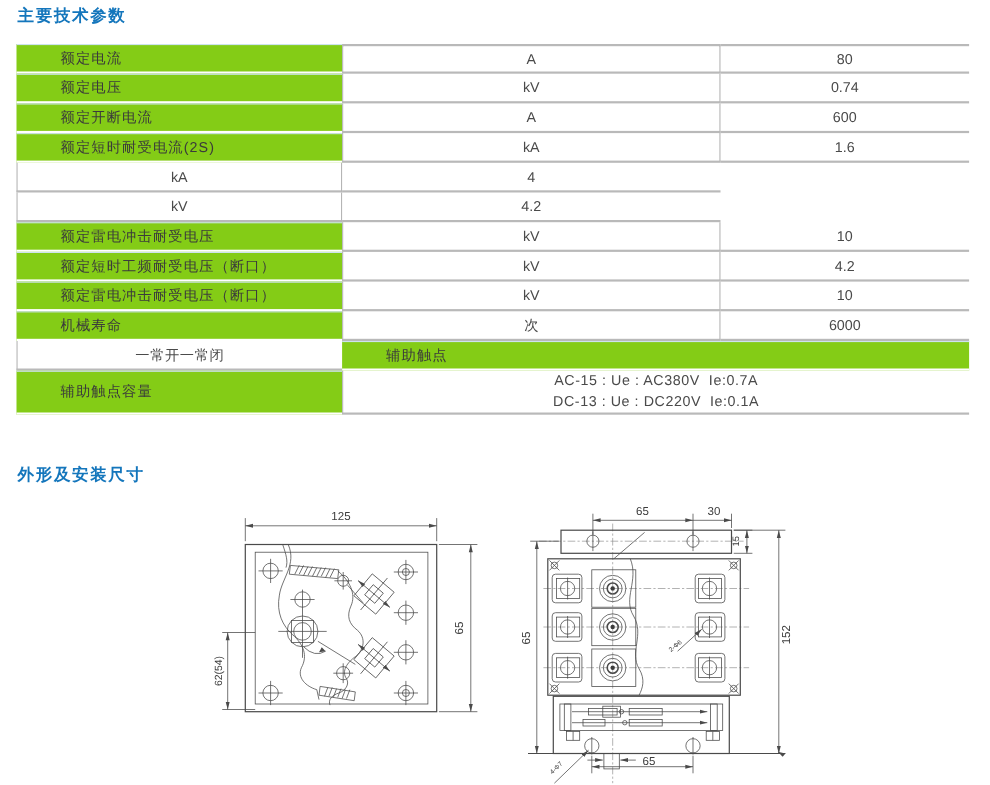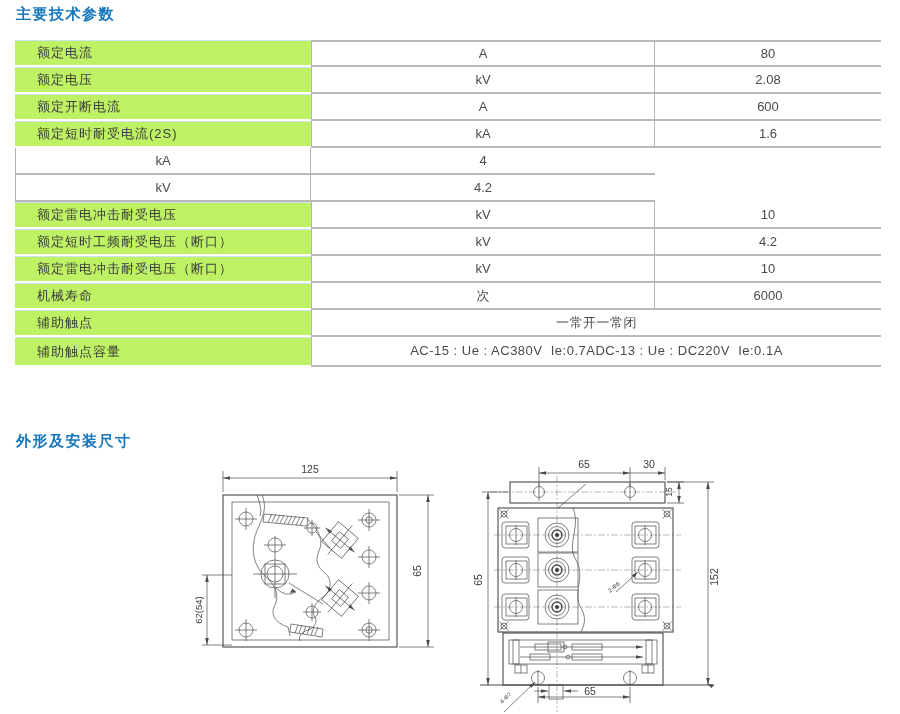--- a/index.html
+++ b/index.html
@@ -2,36 +2,36 @@
 <html><head>
 <meta charset="utf-8">
 <style>
   html,body{margin:0;padding:0;background:#fff;}
   body{width:900px;height:714px;position:relative;overflow:hidden;
        font-family:"Liberation Sans","DejaVu Sans",sans-serif;}
 
   .section-title{position:absolute;left:16px;font-size:15px;font-weight:bold;
        color:#1476bc;letter-spacing:1.5px;text-align:center;}
   #title-params{top:5px;}
-  #title-dims{top:432px;}
+  #title-dims{top:422px;}
 
   
   .ptable{position:absolute;left:15px;top:40px;width:866px;}
   .prow{display:grid;grid-template-columns:296px 344px 226px;height:27px;}
   .prow.rmerged{grid-template-columns:296px 570px;}
   .prow.tall{height:30px;}
   .c{box-sizing:border-box;display:flex;align-items:center;font-size:13px;color:#3b3b3b;}
-  .lab{background:#bef264;padding-left:22px;border-bottom:2px solid #fff;
+  .lab{background:#84cc16;padding-left:40px;border-bottom:2px solid #fff;
        border-top:1px solid #cde3ee;letter-spacing:1px;}
   .unit{justify-content:center;border-left:1px solid #b5b5b5;border-right:1px solid #b5b5b5;
        border-bottom:2px solid #b9b9b9;color:#4a4a4a;}
   .val{justify-content:center;border-bottom:2px solid #b9b9b9;color:#4a4a4a;}
   .mcell{justify-content:center;border-left:1px solid #b5b5b5;
        border-bottom:2px solid #b9b9b9;color:#4a4a4a;letter-spacing:.5px;}
-  .mcell.twolines{line-height:1.45;}
+  .mcell.twolines{flex-direction:column;line-height:1.45;}
   .prow:first-child .unit,.prow:first-child .val{border-top:2px solid #b9b9b9;}
 
   
   svg{position:absolute;}
   #side-view{left:190px;top:458px;}
   #front-view{left:460px;top:450px;}
   svg text{fill:#3c3c3c;font-family:"Liberation Sans","DejaVu Sans",sans-serif;}
   .ln{stroke:#4a4a4a;stroke-width:1.1;fill:none;}
   .tn{stroke:#4a4a4a;stroke-width:.7;fill:none;}
   .dim{stroke:#4a4a4a;stroke-width:.7;fill:none;}
@@ -44,21 +44,21 @@
 
 <div class="ptable">
   <div class="prow">
     <div class="c lab">额定电流</div>
     <div class="c unit">A</div>
     <div class="c val">80</div>
   </div>
   <div class="prow">
     <div class="c lab">额定电压</div>
     <div class="c unit">kV</div>
-    <div class="c val">2.08</div>
+    <div class="c val">0.74</div>
   </div>
   <div class="prow">
     <div class="c lab">额定开断电流</div>
     <div class="c unit">A</div>
     <div class="c val">600</div>
   </div>
   <div class="prow">
     <div class="c lab">额定短时耐受电流(2S)</div>
     <div class="c unit">kA</div>
     <div class="c val">1.6</div>
@@ -85,22 +85,22 @@
     <div class="c lab">额定雷电冲击耐受电压（断口）</div>
     <div class="c unit">kV</div>
     <div class="c val">10</div>
   </div>
   <div class="prow">
     <div class="c lab">机械寿命</div>
     <div class="c unit">次</div>
     <div class="c val">6000</div>
   </div>
   <div class="prow rmerged">
+    <div class="c mcell">一常开一常闭</div>
     <div class="c lab">辅助触点</div>
-    <div class="c mcell">一常开一常闭</div>
   </div>
   <div class="prow rmerged tall">
     <div class="c lab">辅助触点容量</div>
     <div class="c mcell twolines">
       <div>AC-15 : Ue : AC380V&nbsp;&nbsp;Ie:0.7A</div>
       <div>DC-13 : Ue : DC220V&nbsp;&nbsp;Ie:0.1A</div>
     </div>
   </div>
 </div>
 

